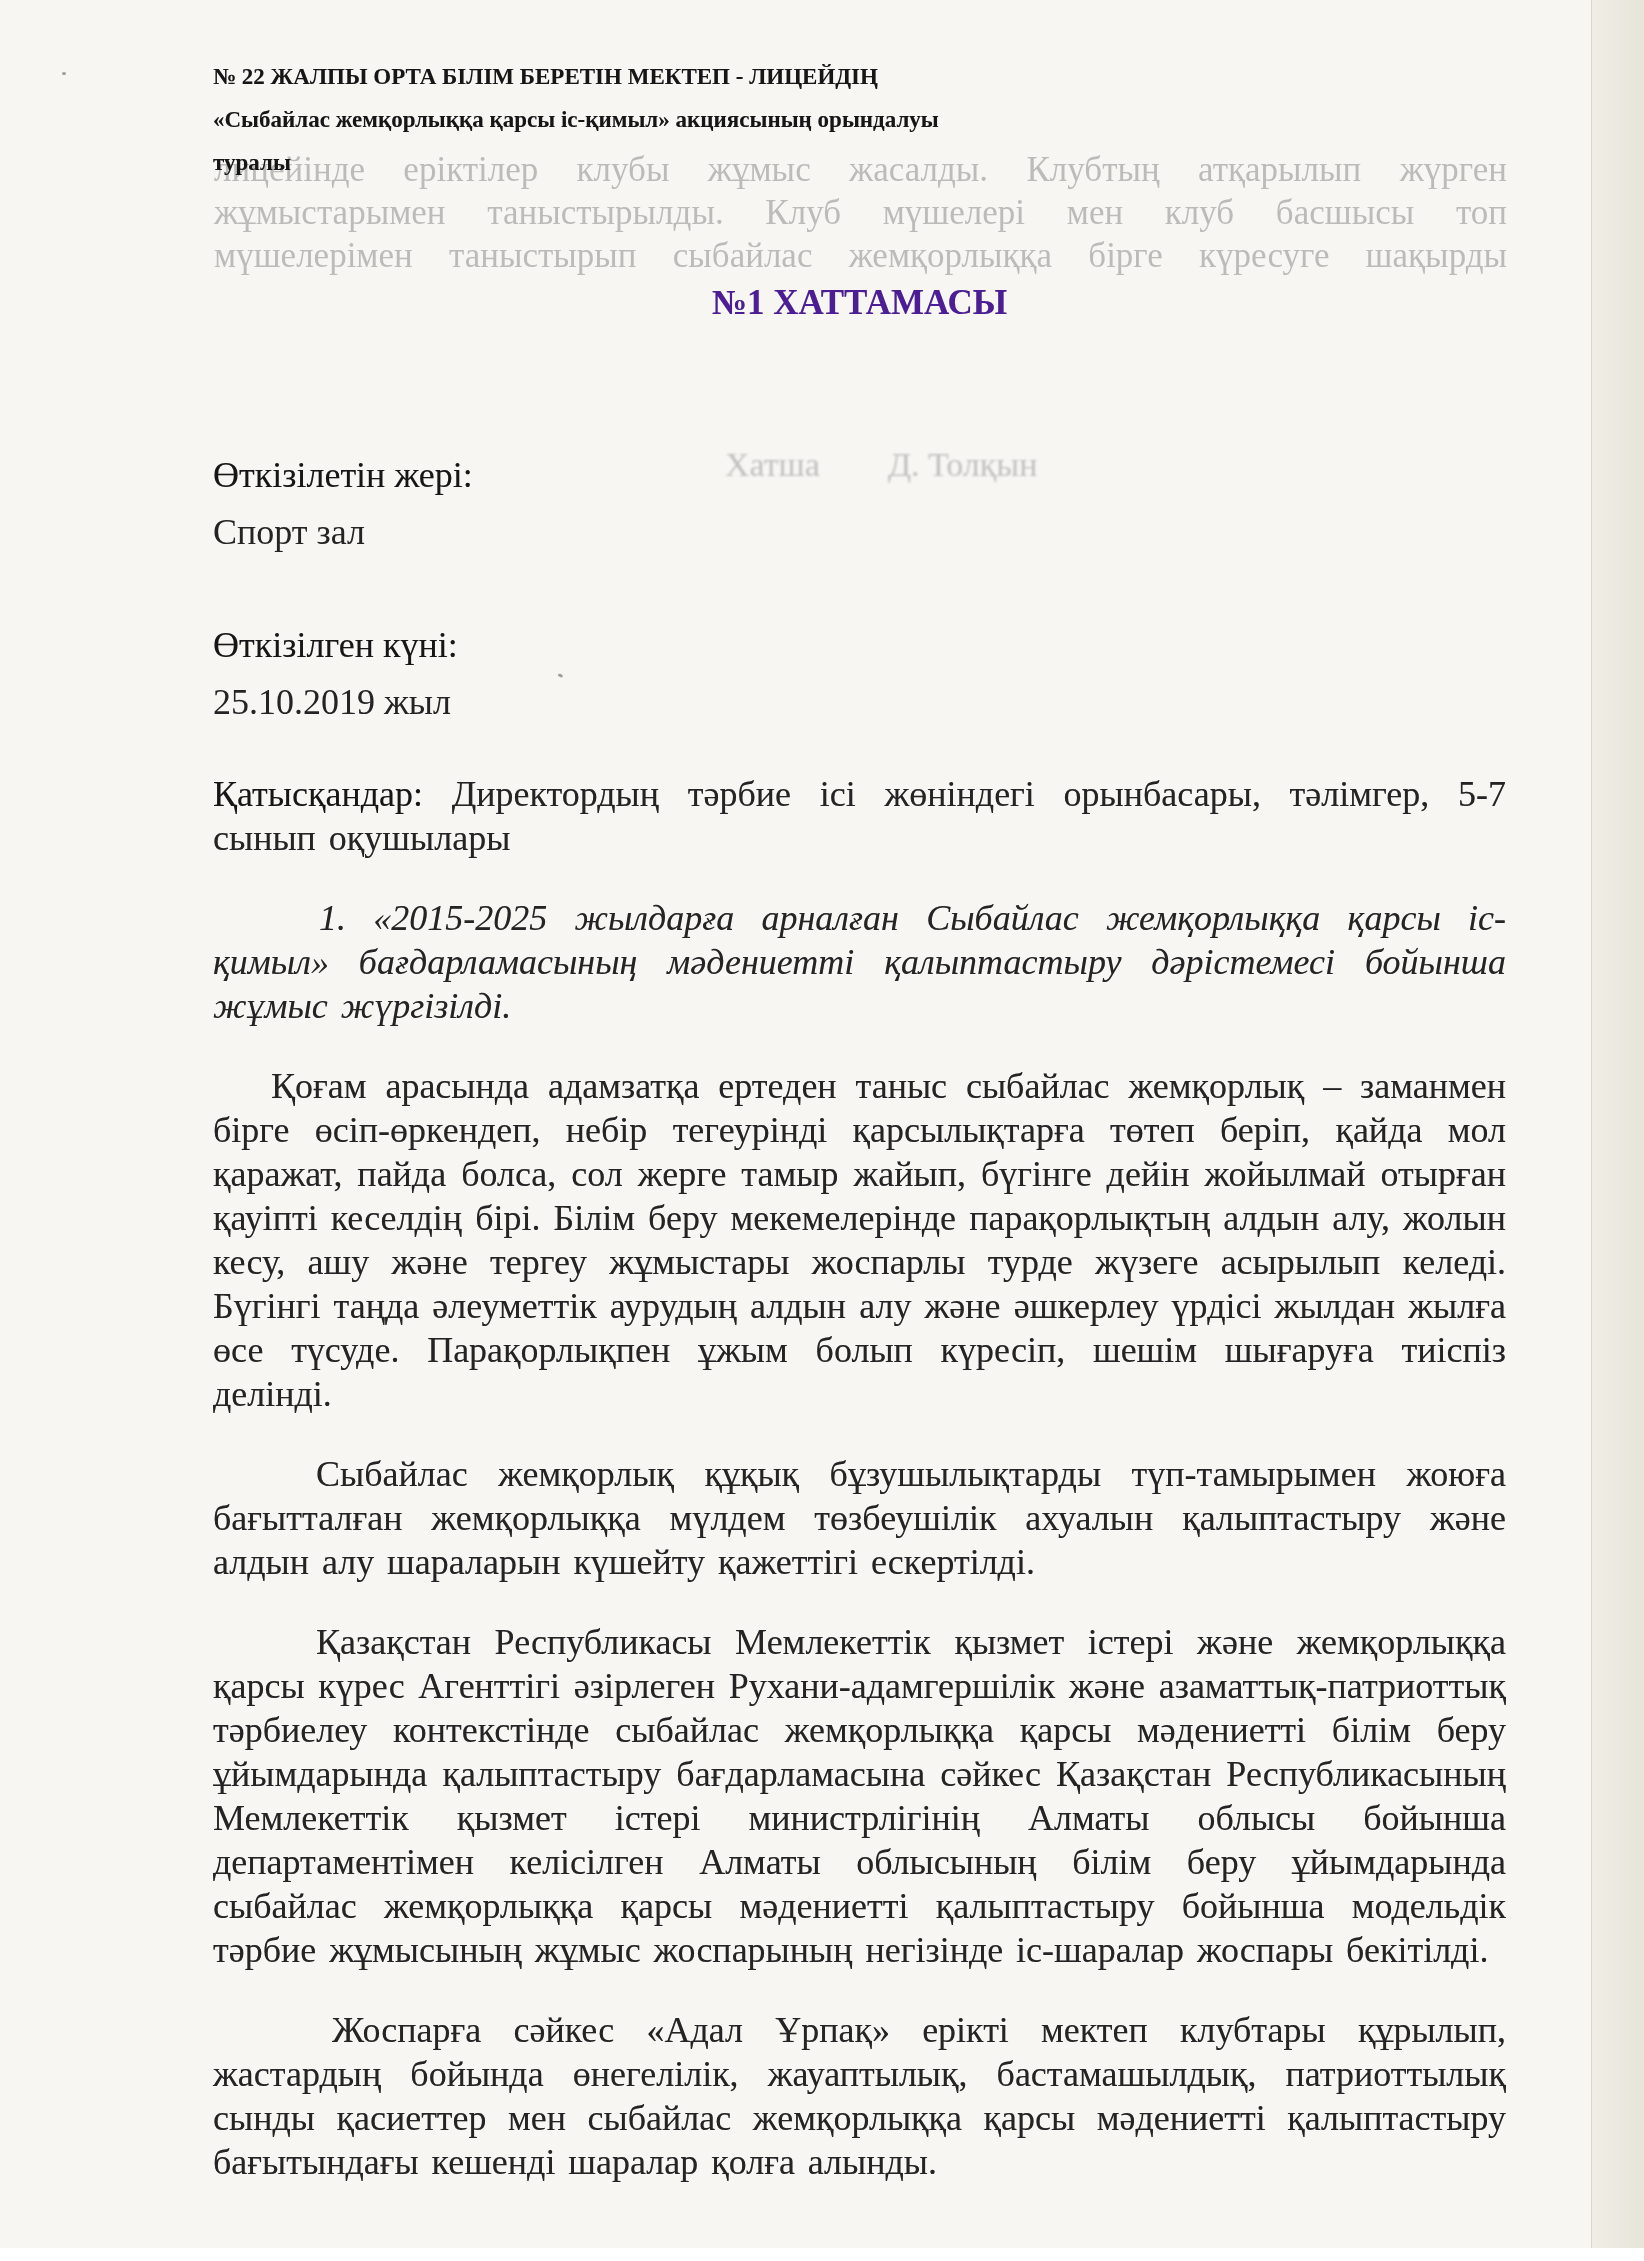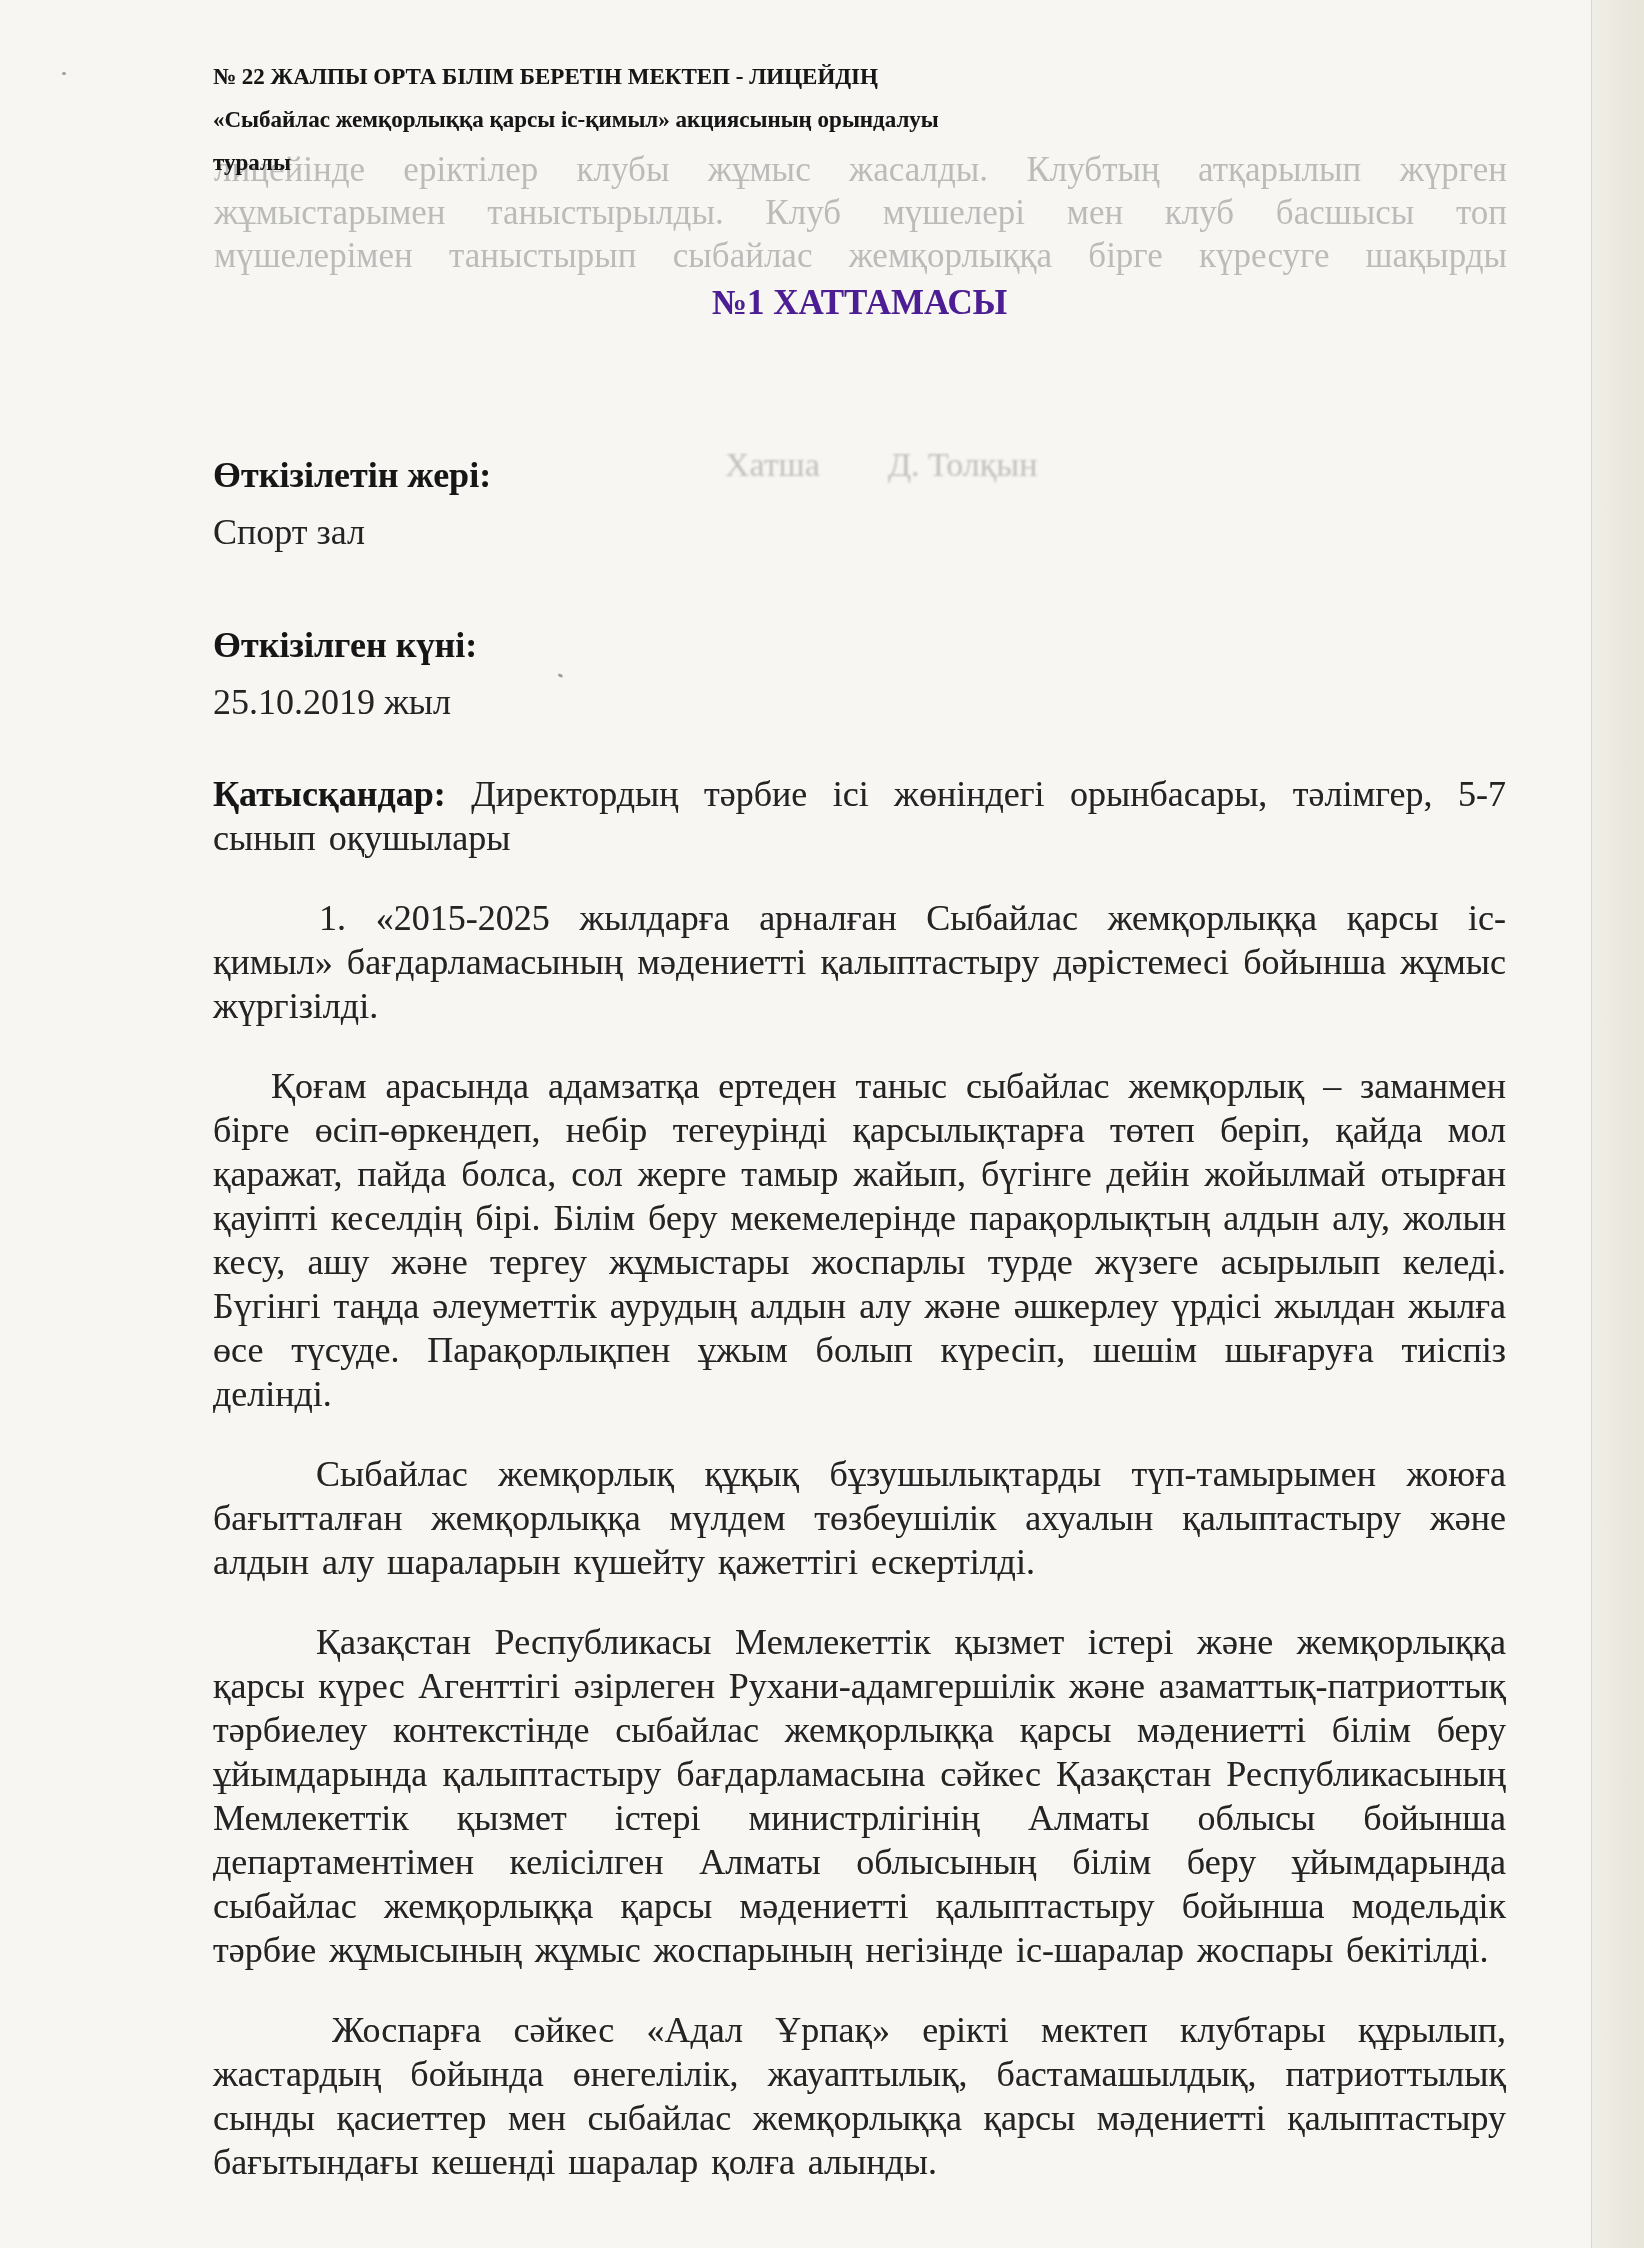--- a/index.html
+++ b/index.html
@@ -82,34 +82,34 @@
     line-height: 43px;
     text-align: center;
     text-shadow: 0 0 0.6px rgba(0,0,0,0.25);
   }
   .meta-block {
     font-size: 36px;
     line-height: 57px;
   }
   .meta-venue { margin-top: 123px; }
   .meta-date  { margin-top: 56px; }
-  .meta-label { font-weight: 700; color: #161616; text-shadow: 0 0 0.6px rgba(0,0,0,0.25); }
+  .meta-label { font-weight: 400; color: #161616; text-shadow: 0 0 0.6px rgba(0,0,0,0.25); }
   .meta-value { font-weight: 400; }
 
   .para {
     font-size: 36px;
     line-height: 44px;
     text-align: justify;
     word-spacing: 3.9px;
     margin: 0;
     text-shadow: 0 0 0.3px rgba(0,0,0,0.30);
   }
   .participants { margin-top: 41px; text-indent: 0; }
   .p-gap { margin-top: 36px; }
-  .ind-165 { text-indent: 106px; }
+  .ind-165 { text-indent: 106px; font-style: italic; }
   .ind-90  { text-indent: 58px; }
   .ind-160 { text-indent: 103px; }
   .ind-185 { text-indent: 119px; }
 </style>
 </head>
 <body>
 
 <div class="page">
 
   <div class="bleed">

